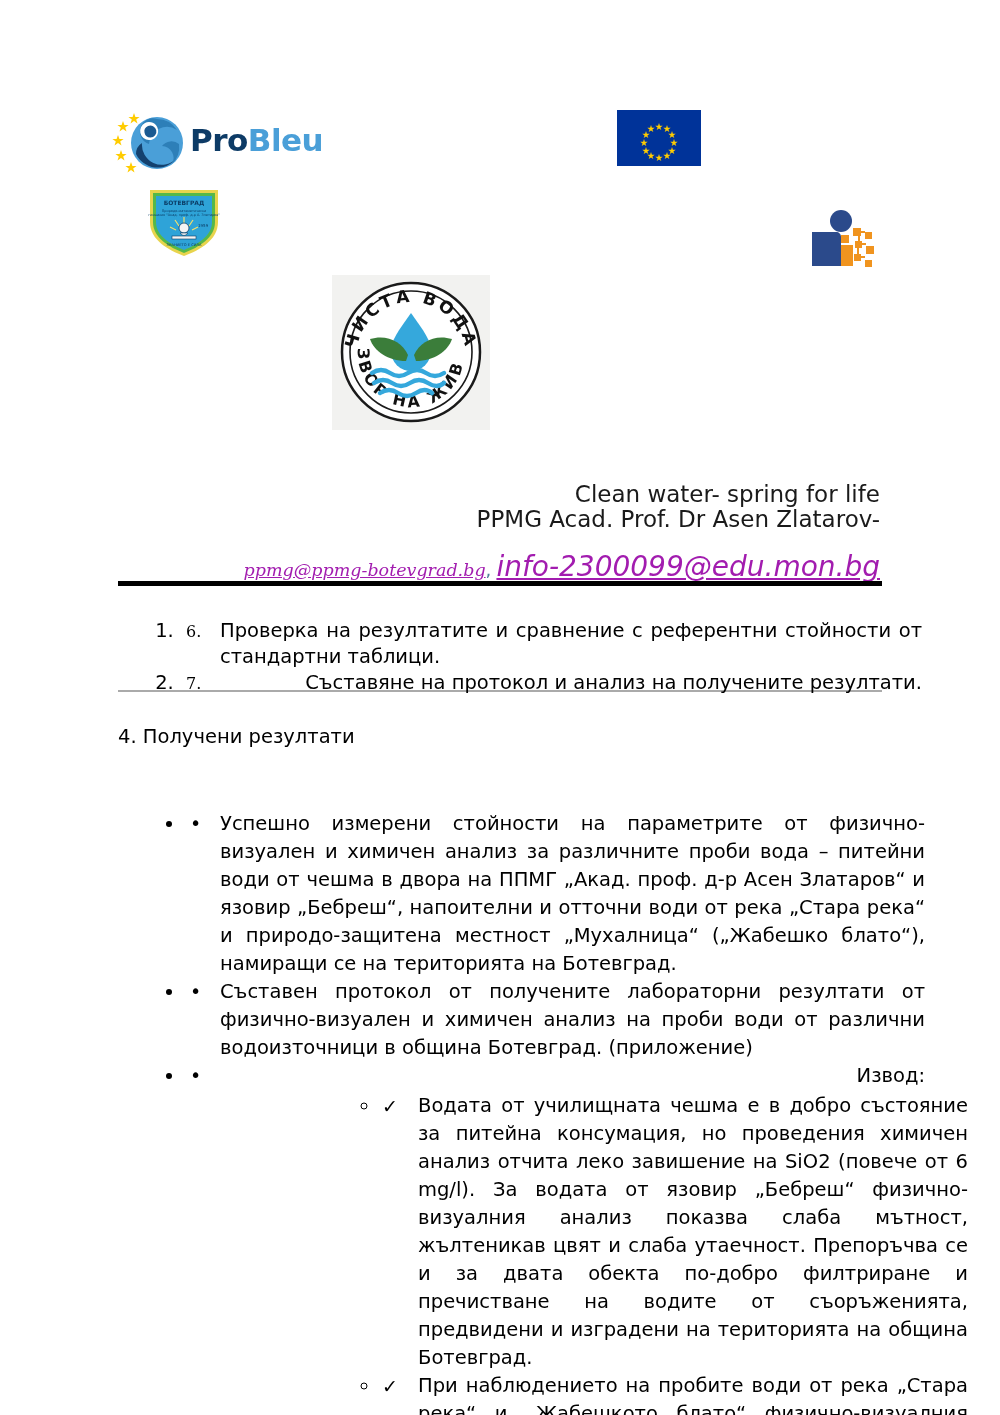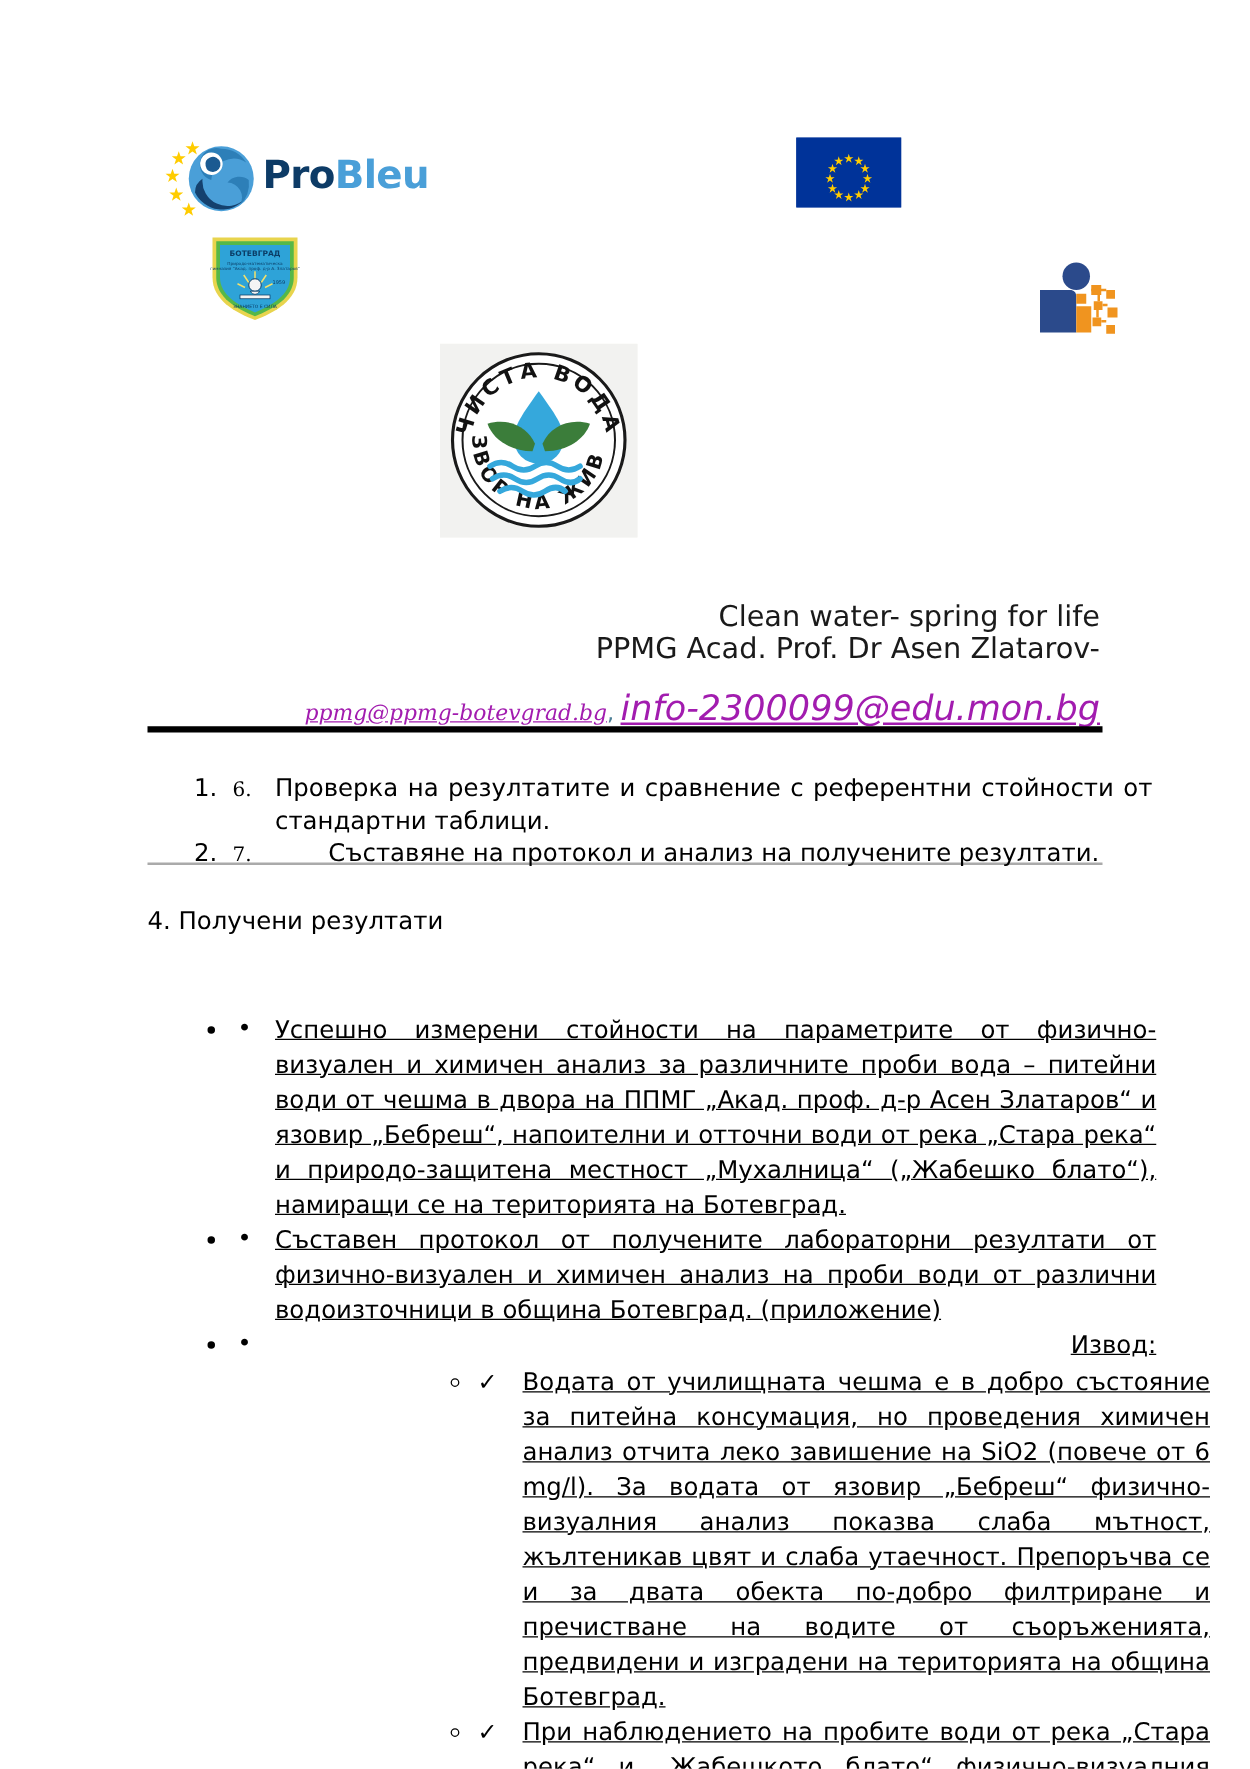--- a/index.html
+++ b/index.html
@@ -16,21 +16,20 @@
     color: #000000;
     overflow: hidden;
   }
 
   
   .logo-band {
     position: absolute;
     left: 0; top: 0;
     width: 864px;
     height: 470px;
-    margin-left: 20px;
   }
 
   
   .probleu {
     position: absolute;
     left: 112px; top: 108px;
     width: 210px; height: 70px;
   }
   .probleu-mark {
     position: absolute;
@@ -162,21 +161,21 @@
     position: absolute;
     left: 6px; top: 1px;
     font-family: "DejaVu Serif", serif;
     font-size: 16px;
   }
   .num-item .txt {
     display: block;
     text-align: justify;
     text-justify: inter-word;
   }
-  .num-item .txt.nojust { text-align: center; }
+  .num-item .txt.nojust { text-align: right; }
 
   
   .section-heading {
     position: absolute;
     left: 118px; top: 724px;
     font-size: 19.5px;
     line-height: 26px;
     white-space: nowrap;
   }
 
@@ -195,21 +194,20 @@
   .bullet-item > .dot {
     position: absolute;
     left: 5px; top: -1px;
     font-size: 19px;
     line-height: 28px;
   }
   .bullet-item .body {
     display: block;
     text-align: justify;
     text-justify: inter-word;
-    text-decoration: underline;
   }
   .bullet-item .body.left { text-align: right; }
 
   
   .check-list {
     margin-top: 2px;
     margin-left: 120px;
     width: 588px;
     font-size: 19.5px;
     line-height: 28px;

